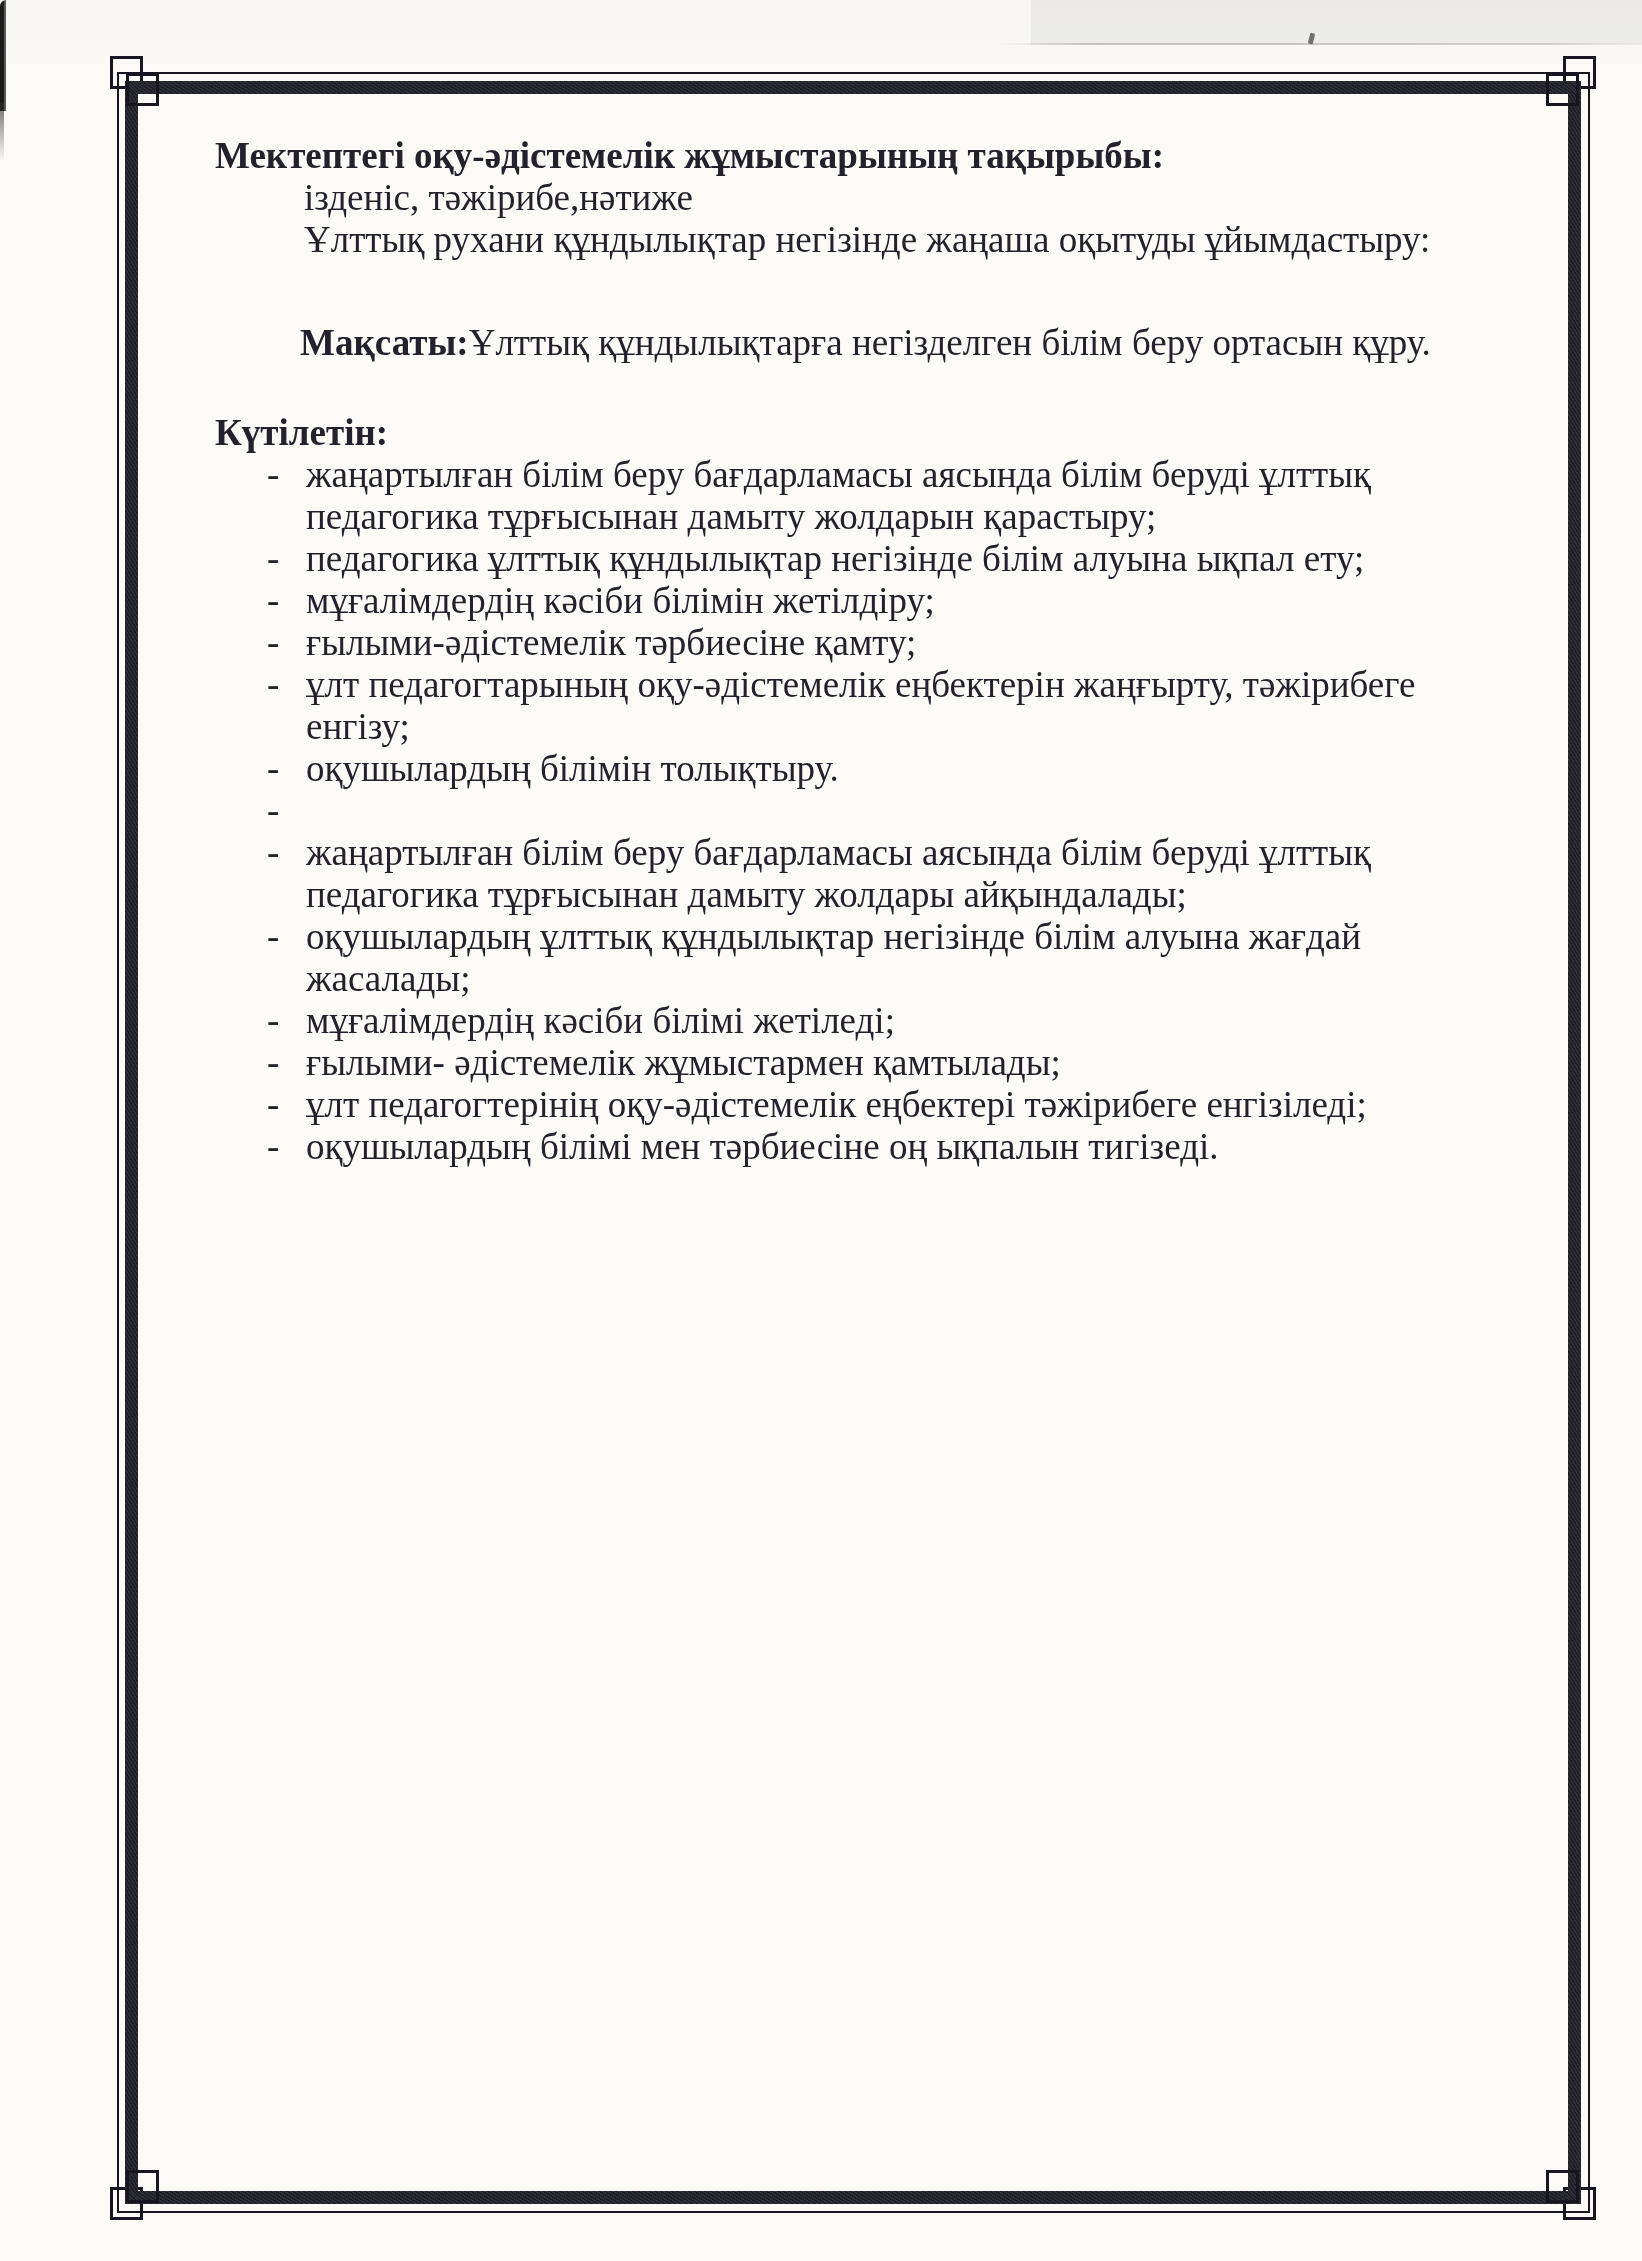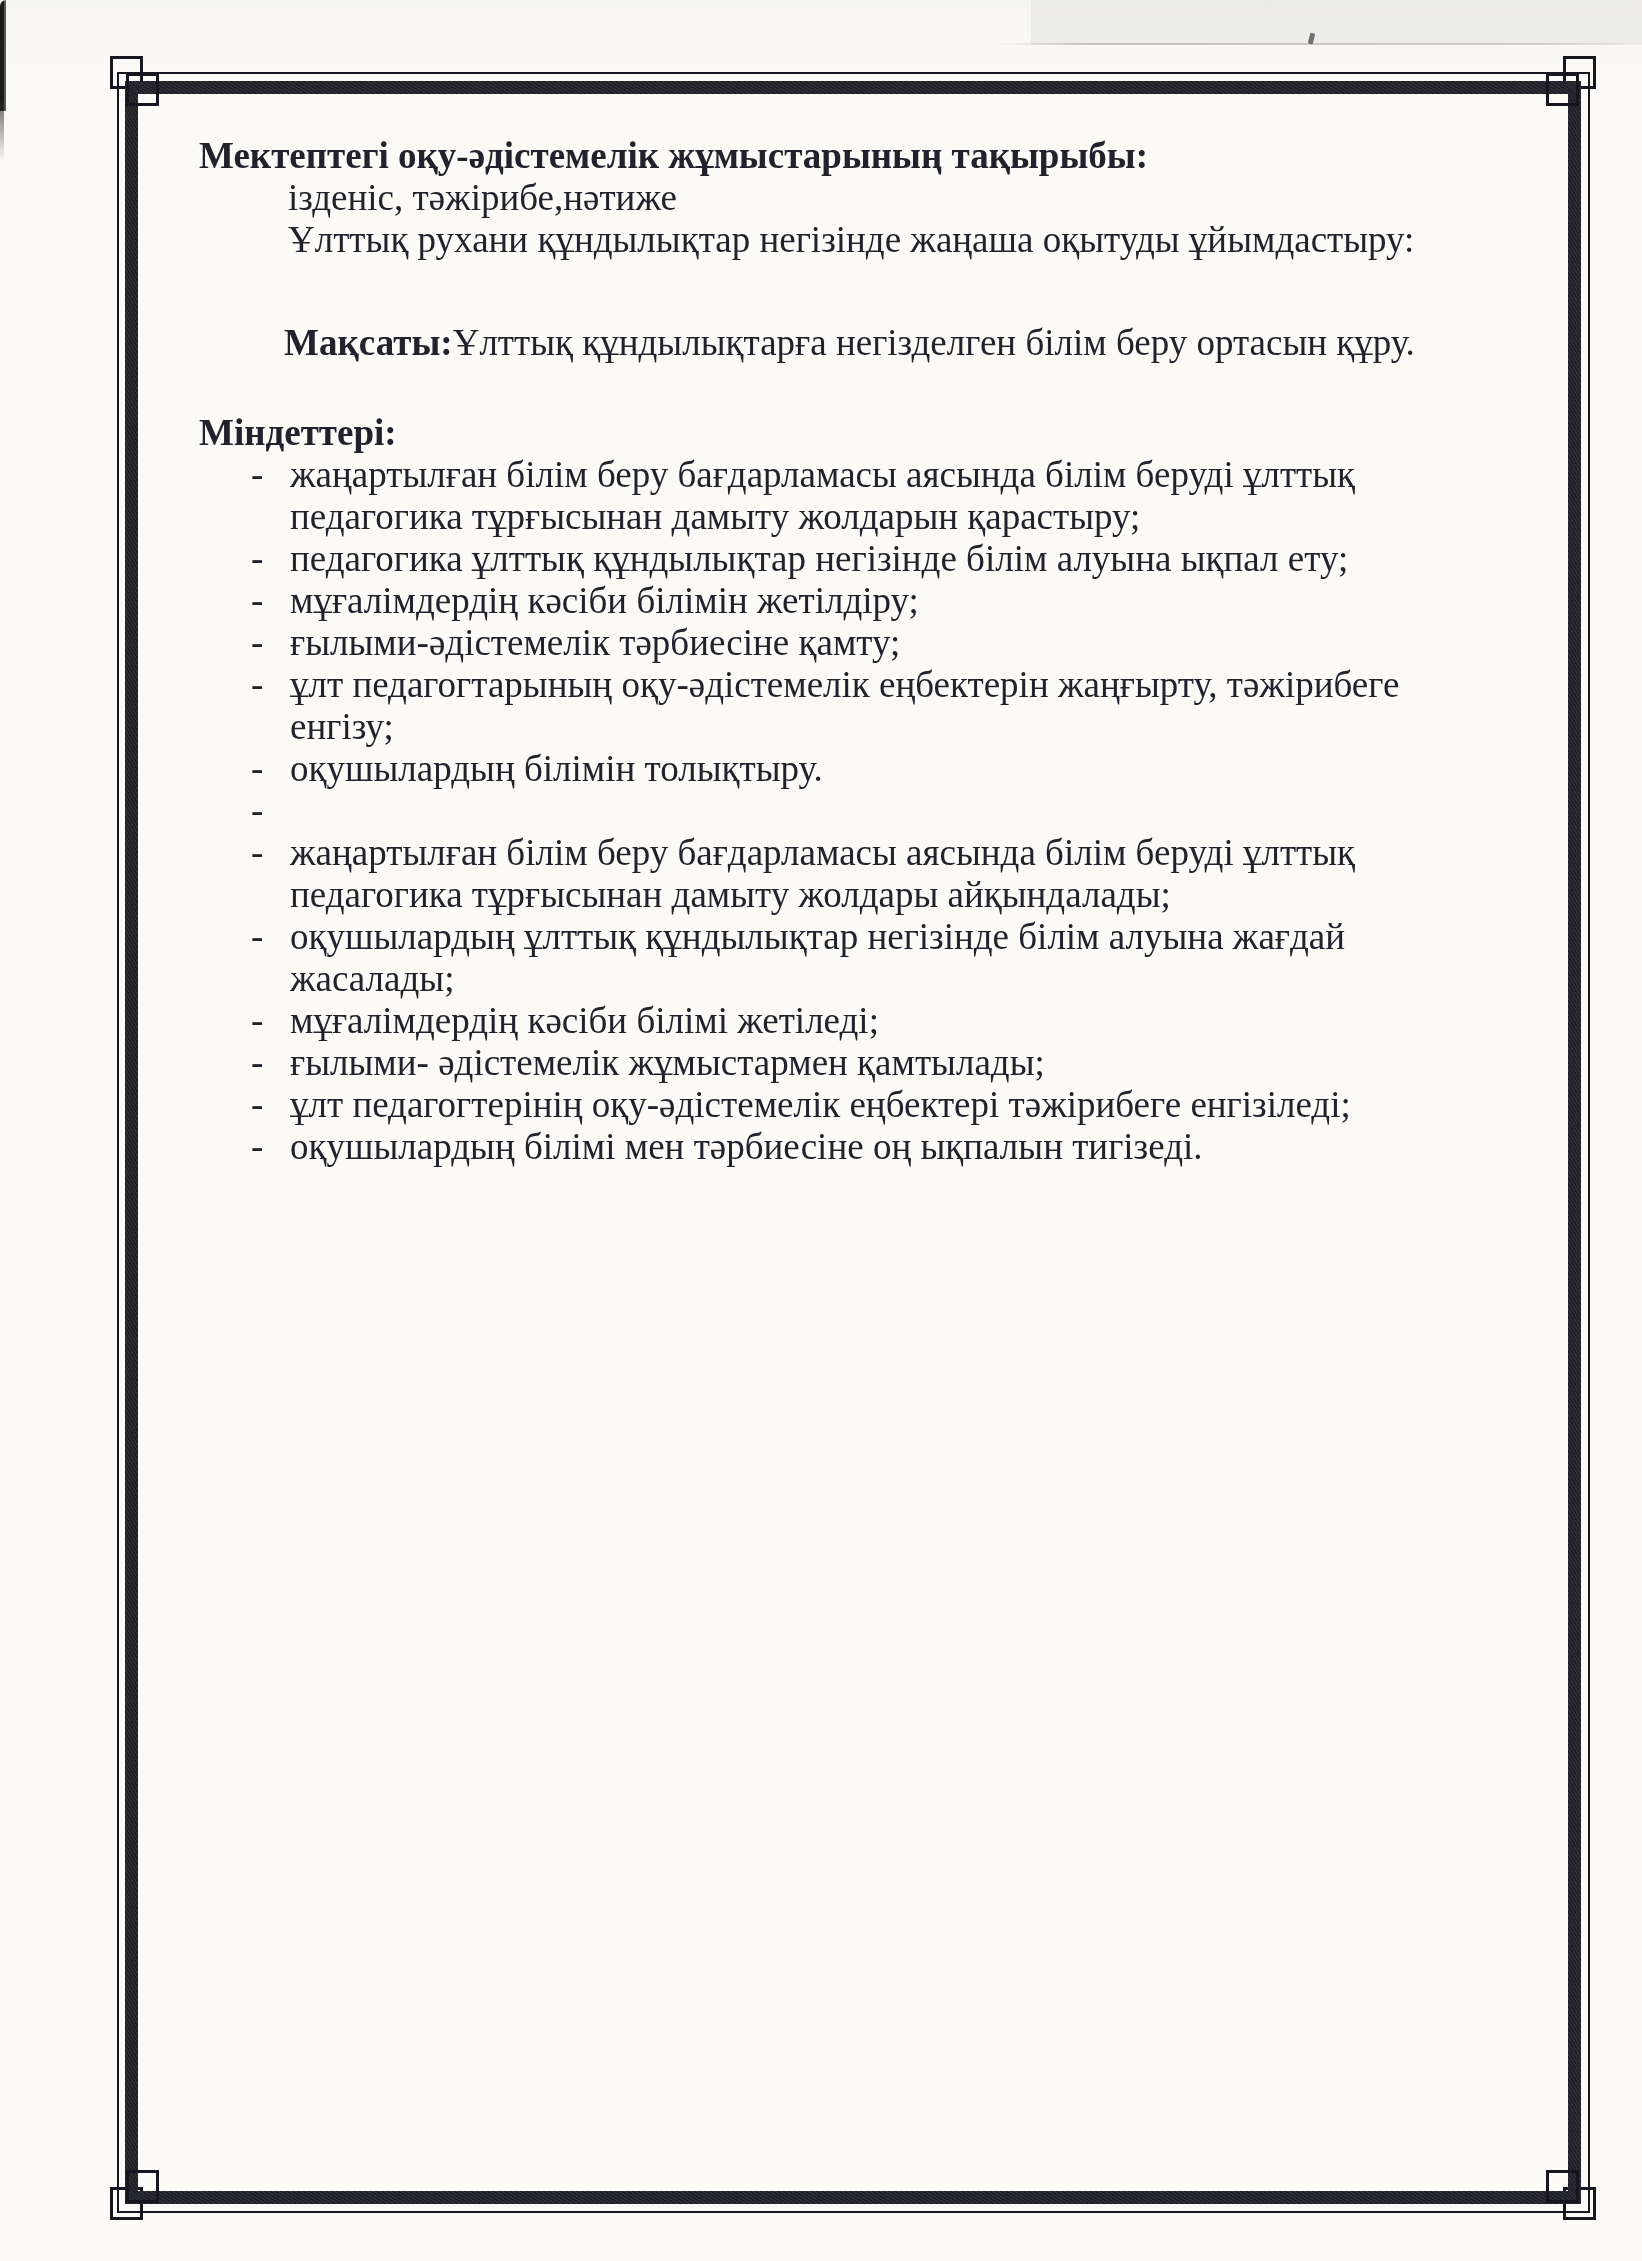--- a/index.html
+++ b/index.html
@@ -77,21 +77,21 @@
   .c-tr-outer{left:1563px;top:56px;}
   .c-tr-inner{left:1546px;top:73px;}
   
   .c-bl-outer{left:110px;top:2187px;}
   .c-bl-inner{left:126px;top:2170px;}
   
   .c-br-outer{left:1563px;top:2187px;}
   .c-br-inner{left:1546px;top:2170px;}
   
   .content{
-    position:absolute;left:199px;top:135px;width:1301px;
+    position:absolute;left:215px;top:135px;width:1301px;
     color:var(--ink);
     font-size:37px;line-height:42px;
     z-index:5;
     text-rendering:optimizeLegibility;
   }
   .content h1{
     font-size:37px;line-height:42px;margin:0;font-weight:bold;
   }
   .subtitle{margin:0 0 0 89px;}
   .subtitle .line{display:block;}
@@ -140,21 +140,21 @@
 
     <h1>Мектептегі оқу-әдістемелік жұмыстарының тақырыбы:</h1>
 
     <p class="subtitle">
       <span class="line">ізденіс, тәжірибе,нәтиже</span>
       <span class="line">Ұлттық рухани құндылықтар негізінде жаңаша оқытуды ұйымдастыру:</span>
     </p>
 
     <p class="goal"><b>Мақсаты:</b><span>Ұлттық құндылықтарға негізделген білім беру ортасын құру.</span></p>
 
-    <p class="heading">Міндеттері:</p>
+    <p class="heading">Күтілетін:</p>
 
     <ul class="dashlist">
 
         <li>
           <span class="marker">-</span>
           <span class="txt">жаңартылған білім беру бағдарламасы аясында білім беруді ұлттық педагогика тұрғысынан дамыту жолдарын қарастыру;</span>
         </li>
 
         <li>
           <span class="marker">-</span>

